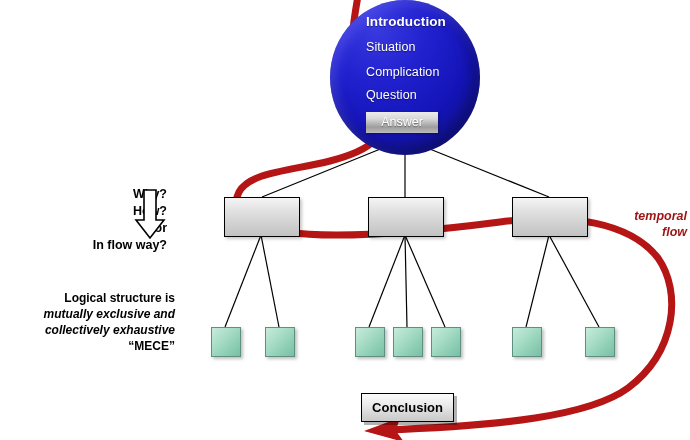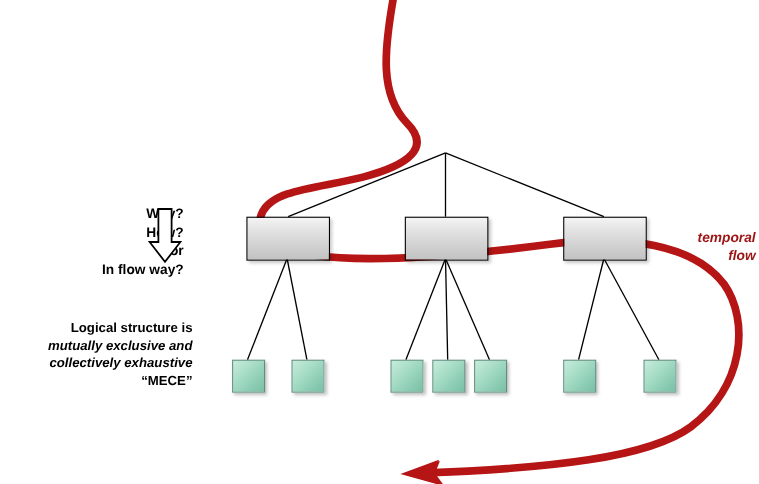--- a/index.html
+++ b/index.html
@@ -196,33 +196,43 @@
                C 230 209, 244 226, 286 232
                C 340 240, 430 231, 500 222
                C 570 213, 630 222, 658 258
                C 682 292, 676 352, 628 388
                C 590 416, 500 426, 383 430" fill="none" stroke="#b51515" stroke-width="7" stroke-linecap="round"></path>
       <polygon points="366,431 400,419 395,431 402,441 " fill="#b51515"></polygon>
       <path d="M 364 431 L 399 418 L 396 431 L 404 442 Z" fill="#b51515"></path>
     </g>
   </svg>
 
+  <div class="ov" id="circle-node">
+    <span class="circle-text" id="circle-title">Introduction</span>
+    <span class="circle-text" id="circle-line-1">Situation</span>
+    <span class="circle-text" id="circle-line-2">Complication</span>
+    <span class="circle-text" id="circle-line-3">Question</span>
+    <div id="answer-button">Answer</div>
+  </div>
 
   <div class="ov gray-box" id="gray-box-1"></div>
   <div class="ov gray-box" id="gray-box-2"></div>
   <div class="ov gray-box" id="gray-box-3"></div>
 
   <div class="ov green-box" style="left:211px"></div>
   <div class="ov green-box" style="left:265px"></div>
   <div class="ov green-box" style="left:355px"></div>
   <div class="ov green-box" style="left:393px"></div>
   <div class="ov green-box" style="left:431px"></div>
   <div class="ov green-box" style="left:512px"></div>
   <div class="ov green-box" style="left:585px"></div>
 
+  <div class="ov" id="conclusion-box">
+    <span id="conclusion-label">Conclusion</span>
+  </div>
 
   <div class="ov" id="why-block">
     <div>Why?</div>
     <div>How?</div>
     <div>or</div>
     <div>In flow way?</div>
   </div>
 
   <svg class="ov" id="down-arrow-icon" viewBox="0 0 32 52">
     <polygon points="10,2 22,2 22,32 30,32 16,50 2,32 10,32" fill="#ffffff" stroke="#000000" stroke-width="1.6" stroke-linejoin="miter"></polygon>

